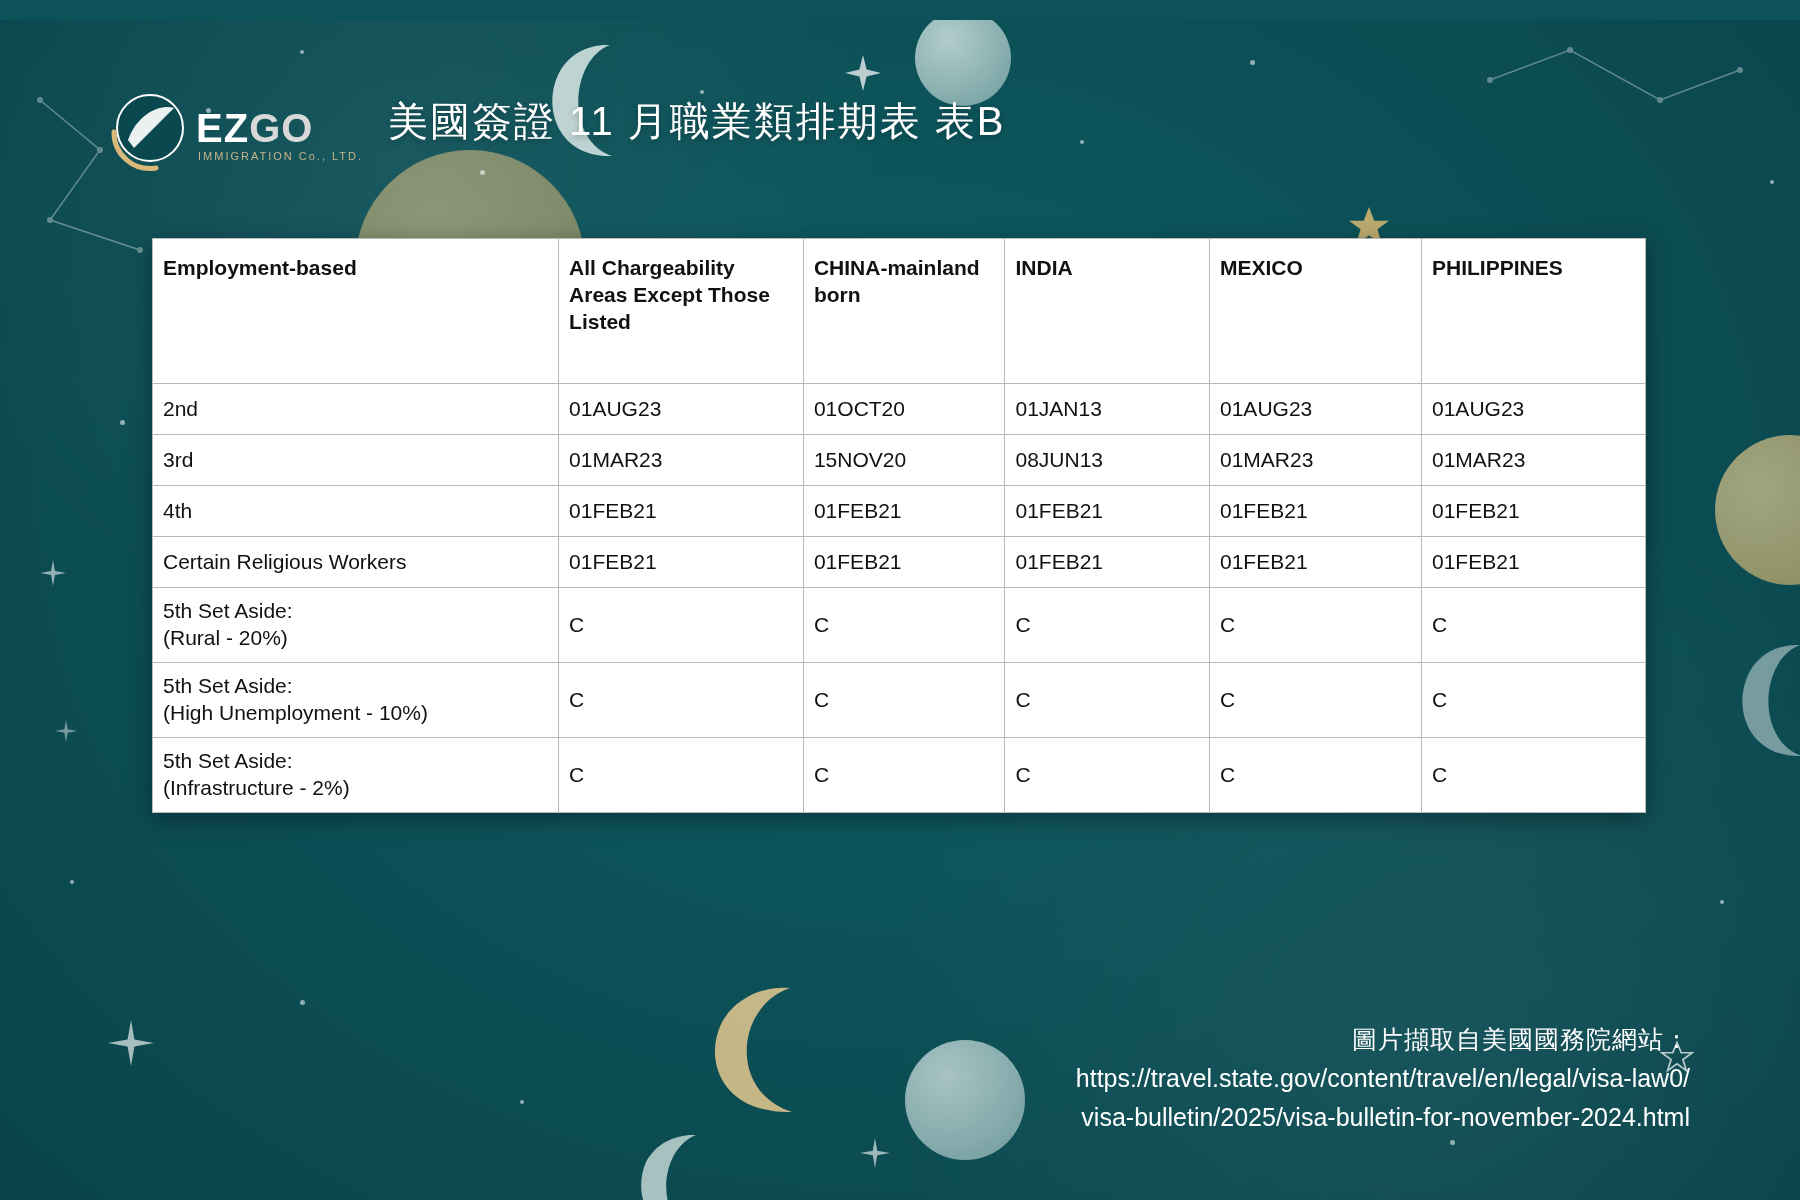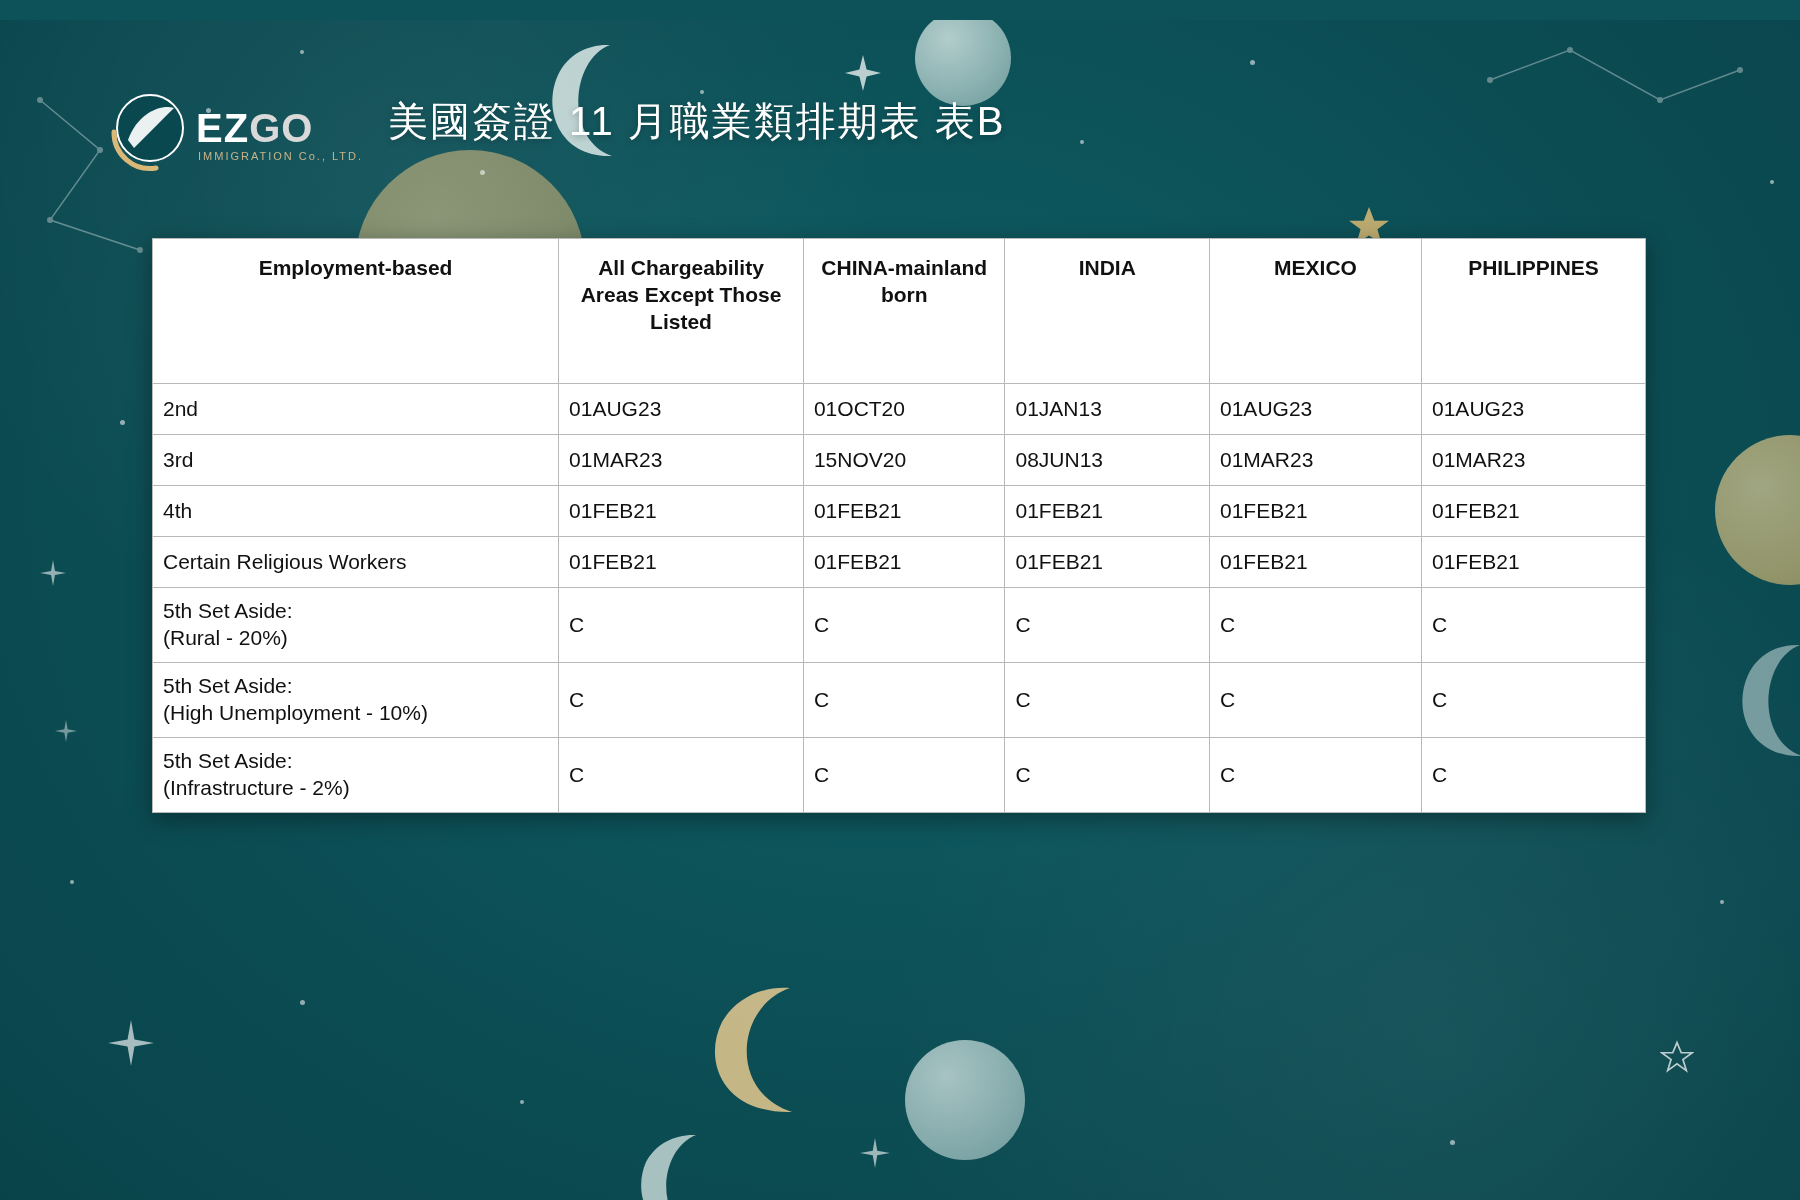--- a/index.html
+++ b/index.html
@@ -108,21 +108,20 @@
     padding: 8px 10px;
     vertical-align: middle;
     line-height: 1.28;
   }
   thead td {
     font-weight: bold;
     vertical-align: top;
     padding-top: 16px;
     padding-bottom: 16px;
     height: 112px;
-    text-align: center;
   }
   col.c0 { width: 27.2%; }
   col.c1 { width: 16.4%; }
   col.c2 { width: 13.5%; }
   col.c3 { width: 13.7%; }
   col.c4 { width: 14.2%; }
   col.c5 { width: 15.0%; }
   tbody td { height: 34px; }
   tbody tr.tall td { height: 58px; }
   .cellsub { display: block; }
@@ -319,14 +318,19 @@
           <td>C</td>
           <td>C</td>
           <td>C</td>
           <td>C</td>
           <td>C</td>
         </tr>
       </tbody>
     </table>
   </div>
 
+  <div class="source-note">
+    <div class="l1">圖片擷取自美國國務院網站：</div>
+    <div>https://travel.state.gov/content/travel/en/legal/visa-law0/</div>
+    <div>visa-bulletin/2025/visa-bulletin-for-november-2024.html</div>
+  </div>
 
 </div>
 
 </body></html>

